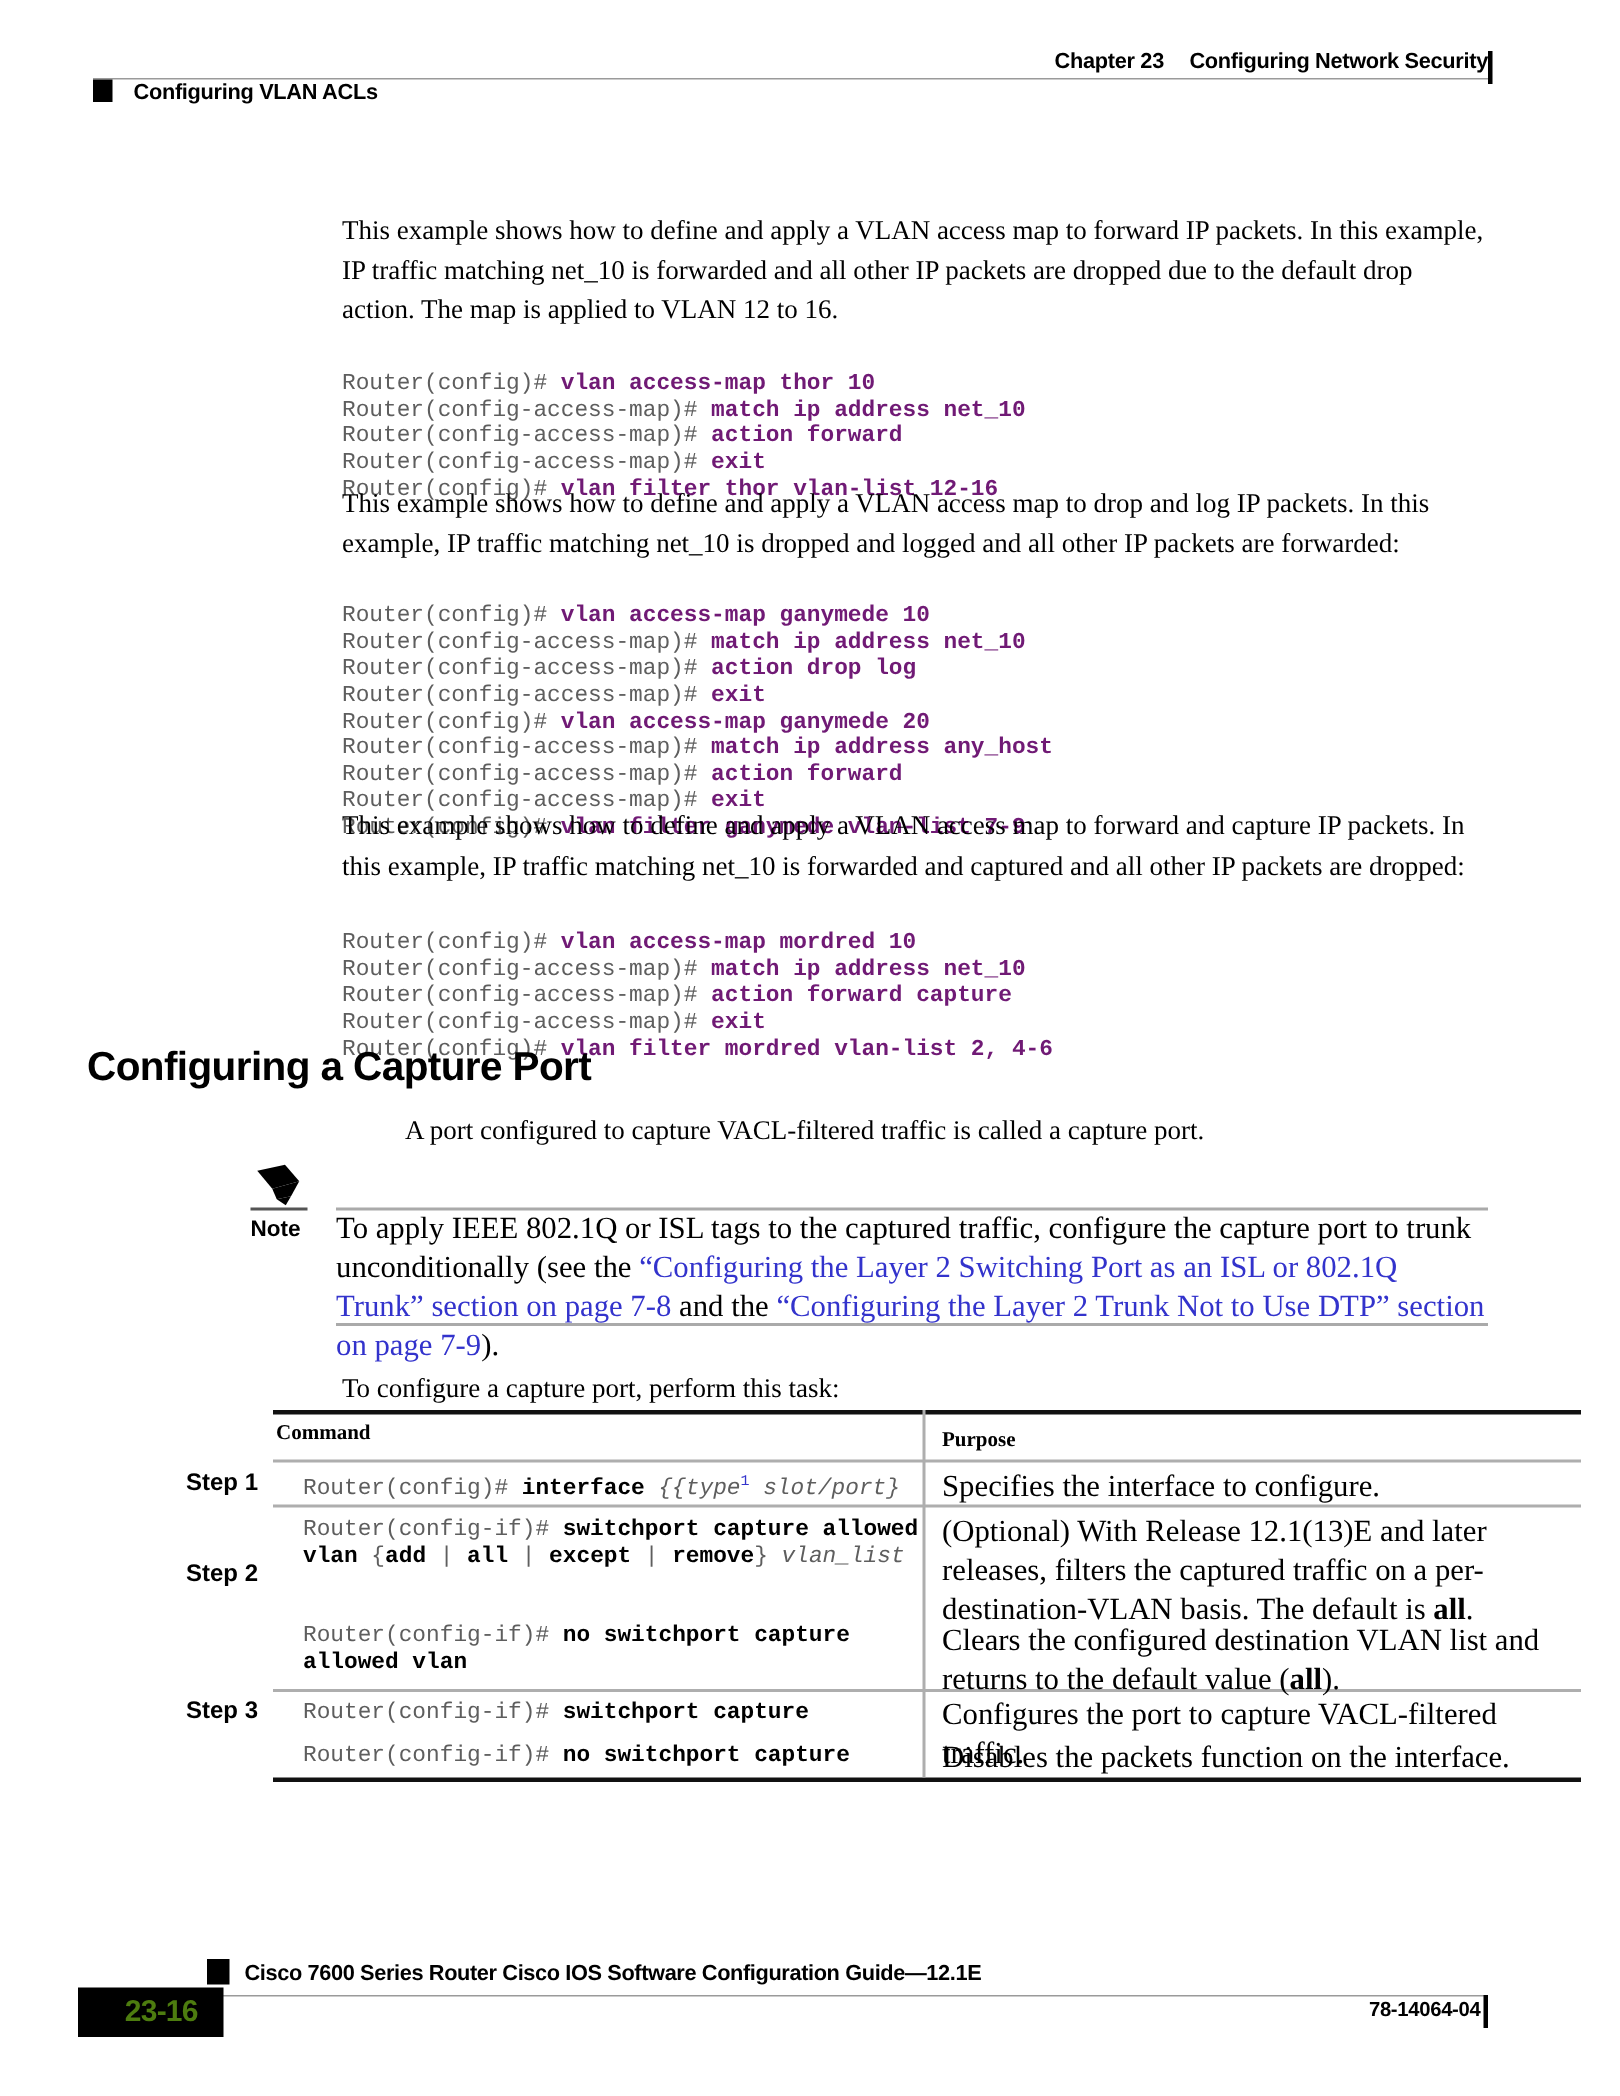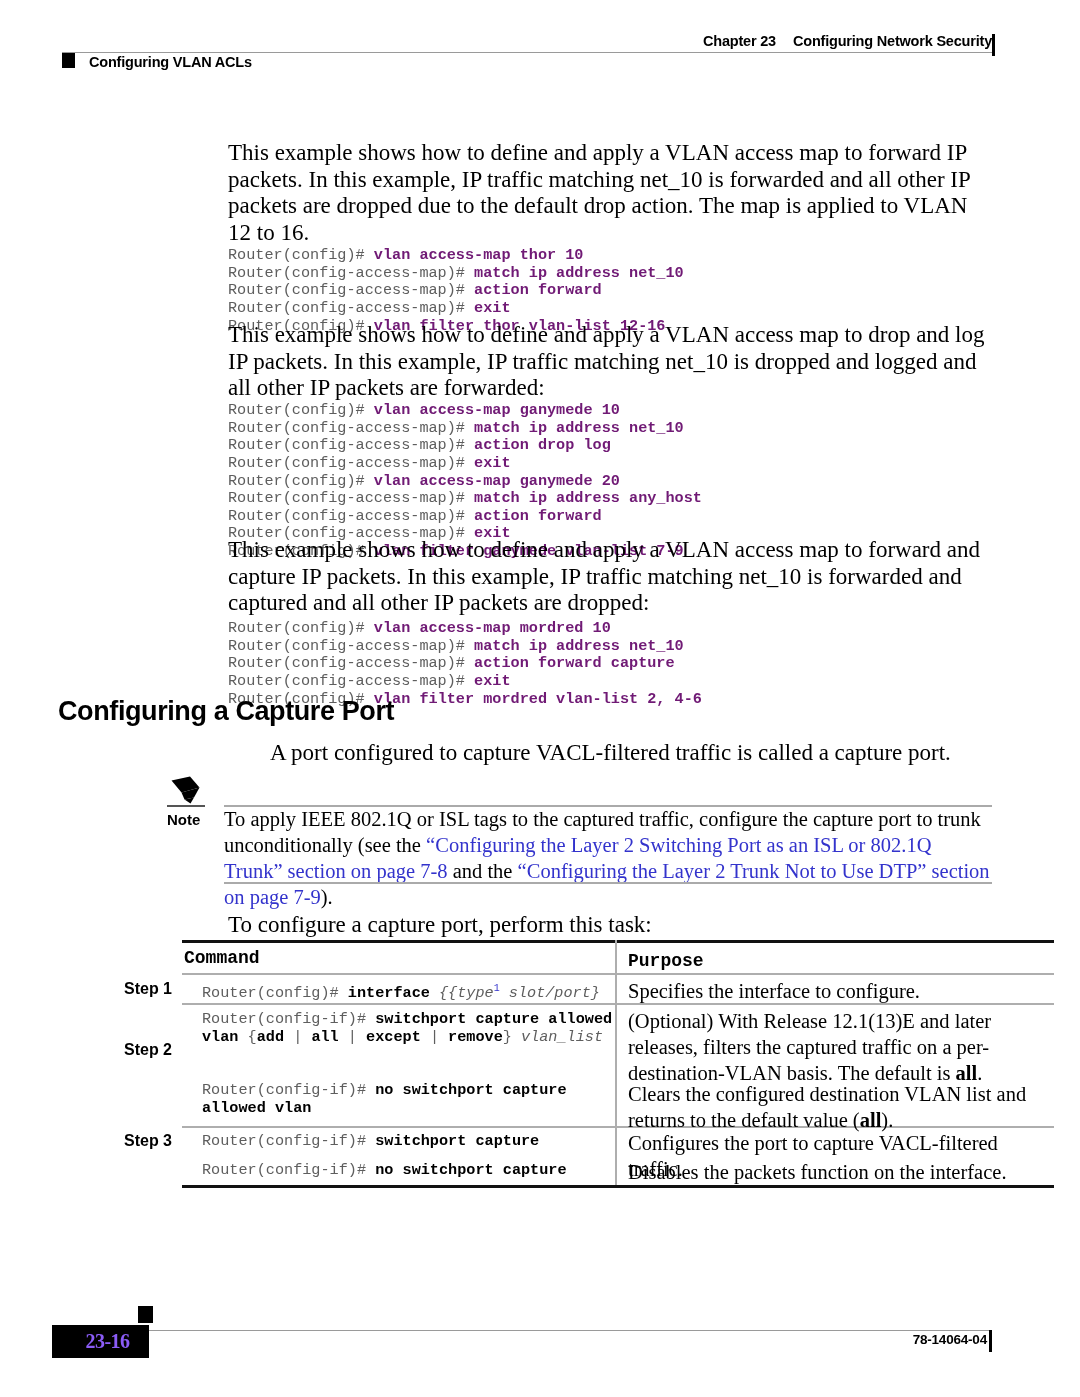--- a/index.html
+++ b/index.html
@@ -75,21 +75,21 @@
   .body-wrap {
     position: absolute;
     left: 0;
     top: 0;
     width: 1080px;
   }
   .para {
     position: absolute;
     left: 228px;
     width: 765px;
-    font-size: 23px;
+    font-size: 18px;
     line-height: 26.5px;
     text-align: left;
   }
   .cli {
     position: absolute;
     left: 228px;
     width: 790px;
     font-family: "Liberation Mono", monospace;
     font-size: 15.2px;
     line-height: 17.6px;
@@ -201,23 +201,23 @@
     width: 425px;
   }
   .col-pur {
     position: absolute;
     left: 566px;
     width: 425px;
     font-size: 20.5px;
     line-height: 26px;
   }
   .col-hd {
-    font-family: Liberation Mono, monospace;
-    font-weight: bold;
-    font-size: 18px;
+    font-family: Liberation Serif, serif;
+    font-weight: bold;
+    font-size: 14px;
   }
   .step {
     position: absolute;
     left: 62px;
     font-family: "Liberation Sans", sans-serif;
     font-weight: bold;
     font-size: 16px;
   }
   .cmd {
     font-family: "Liberation Mono", monospace;
@@ -290,22 +290,22 @@
     background: #000;
   }
   .ftr-pagenum {
     position: absolute;
     left: 52px;
     top: 25px;
     width: 111px;
     height: 33px;
     line-height: 33px;
     text-align: center;
-    color: #8b5cf6;
-    font-family: Liberation Serif, serif;
+    color: #4d7c0f;
+    font-family: Liberation Sans, sans-serif;
     font-weight: bold;
     font-size: 20px;
     letter-spacing: -0.5px;
   }
   .ftr-docid {
     position: absolute;
     right: 93px;
     top: 32px;
     font-family: "Liberation Sans", sans-serif;
     font-weight: bold;
@@ -415,20 +415,21 @@
 
     <div class="col-cmd cmd" style="top:221px;">
       <span>Router(config-if)# </span><b>no switchport capture</b>
     </div>
     <div class="col-pur" style="top:219px;">Disables the packets function on the interface.</div>
   </div>
 
 
   <div class="ftr">
     <div class="ftr-square"></div>
+    <div class="ftr-title">Cisco 7600 Series Router Cisco IOS Software Configuration Guide—12.1E</div>
     <div class="ftr-rule"></div>
     <div class="ftr-tick"></div>
     <div class="ftr-pagebox"></div>
     <div class="ftr-pagenum">23-16</div>
     <div class="ftr-docid">78-14064-04</div>
   </div>
 
 </div>
 
 </body></html>

